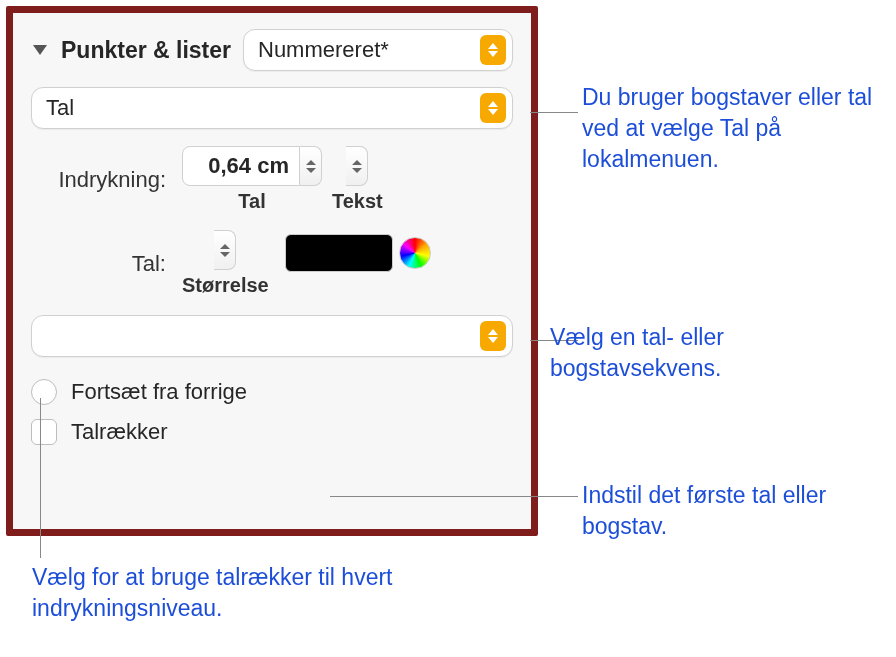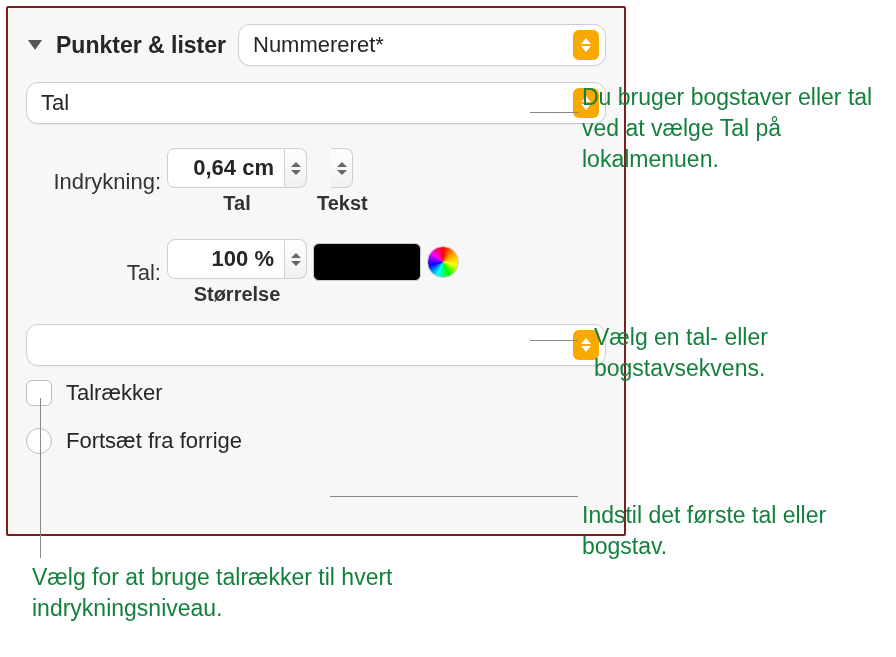--- a/index.html
+++ b/index.html
@@ -8,23 +8,23 @@
       height: 657px;
       background: #fff;
       position: relative;
       font-size: 22px;
       color: #262626;
     }
     .panel {
       position: absolute;
       left: 6px;
       top: 6px;
-      width: 620px;
+      width: 532px;
       height: 530px;
-      border: 2px solid #7f1d1d;
+      border: 7px solid #7f1d1d;
       border-radius: 2px;
       background: #f7f7f7;
       padding: 16px 18px 24px 18px;
     }
     .hdr {
       display: flex;
       align-items: center;
       gap: 12px;
       margin-bottom: 16px;
     }
@@ -68,21 +68,21 @@
     .stepper .arrows-g::after,
     .stepper .arrows-o::before,
     .stepper .arrows-o::after {
       content:"";
       width:0;height:0;
       border-left:5px solid transparent;
       border-right:5px solid transparent;
     }
     .popup .arrows::before { border-bottom:6px solid #fff; }
     .popup .arrows::after  { border-top:6px solid #fff; }
-    .row { display:flex; align-items:center; gap:6px; margin-top:24px; }
+    .row { display:flex; align-items:center; gap:16px; margin-top:17px; }
     .lbl { width: 135px; text-align:right; color:#333; }
     .stepgroup { display:flex; align-items:flex-start; gap:10px; }
     .stepcell { display:flex; flex-direction:column; align-items:center;font-weight:bold; }
     .stepper {
       display:flex; align-items:center;
       height:40px;
     }
     .numbox {
       width: 118px; height:40px;
       background:#fff; border:1px solid #d0d0d0;
@@ -122,21 +122,21 @@
       position:relative;
     }
     .radio.sel { background:#f7a900; border-color:#f7a900; }
     .radio.sel::after{
       content:"";position:absolute;left:50%;top:50%;
       width:10px;height:10px;border-radius:50%;
       background:#fff;transform:translate(-50%,-50%);
     }
     .optrow{display:flex;align-items:center;margin-top:14px;}
     .callout{
-      position:absolute;font-size:23px;color:#15803d;line-height:1.35;
+      position:absolute;font-size:23px;color:#1d4ed8;line-height:1.35;
     }
     .leader{
       position:absolute;height:1px;background:#888;
     }
   </style>
 </head>
 <body>
 
 <div class="panel">
 
@@ -172,55 +172,52 @@
         </div>
         <div class="sublabel">Tekst</div>
       </div>
     </div>
   </div>
 
   <div class="row">
     <div class="lbl">Tal:</div>
     <div class="stepcell">
       <div class="stepper">
-        <div class="numbox">
-            <span>100 %</span>
-          </div>
         <div class="arrows-g"></div>
       </div>
       <div class="sublabel">Størrelse</div>
     </div>
     <div style="display:flex;align-items:center;margin-top:-22px;">
       <div class="swatch"></div>
       <div class="colorwheel"></div>
     </div>
   </div>
 
   <div style="margin-top:18px">
     <div class="popup popup-wide">
       <div class="arrows"></div>
     </div>
   </div>
 
+  <div class="optrow" style="margin-top:22px">
+    <div class="radio"></div>
+    <span>Fortsæt fra forrige</span>
+  </div>
+
   <div class="optrow">
     <div class="checkbox"></div>
     <span>Talrækker</span>
   </div>
 
-  <div class="optrow" style="margin-top:22px">
-    <div class="radio"></div>
-    <span>Fortsæt fra forrige</span>
-  </div>
-
 
 </div>
 
 <div class="leader" style="left:530px;top:112px;width:48px"></div>
 <div class="callout" style="left:582px;top:82px;width:310px">Du bruger bogstaver eller tal ved at vælge Tal på lokalmenuen.</div>
 
 <div class="leader" style="left:530px;top:340px;width:48px"></div>
-<div class="callout" style="left:594px;top:322px;width:300px">Vælg en tal- eller bogstavsekvens.</div>
+<div class="callout" style="left:550px;top:322px;width:300px">Vælg en tal- eller bogstavsekvens.</div>
 
 <div class="leader" style="left:330px;top:496px;width:248px"></div>
-<div class="callout" style="left:582px;top:500px;width:300px">Indstil det første tal eller bogstav.</div>
+<div class="callout" style="left:582px;top:480px;width:300px">Indstil det første tal eller bogstav.</div>
 
 <div class="leader" style="left:40px;top:398px;width:1px;height:160px;background:#888"></div>
 <div class="callout" style="left:32px;top:562px;width:380px">Vælg for at bruge talrækker til hvert indrykningsniveau.</div>
 
 </body></html>

